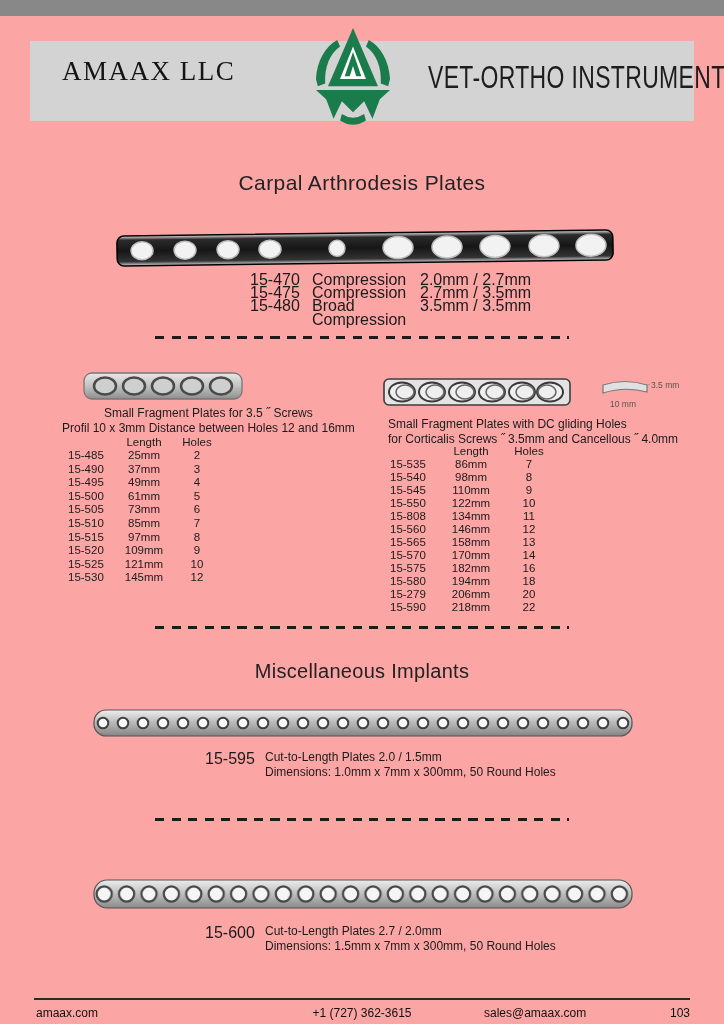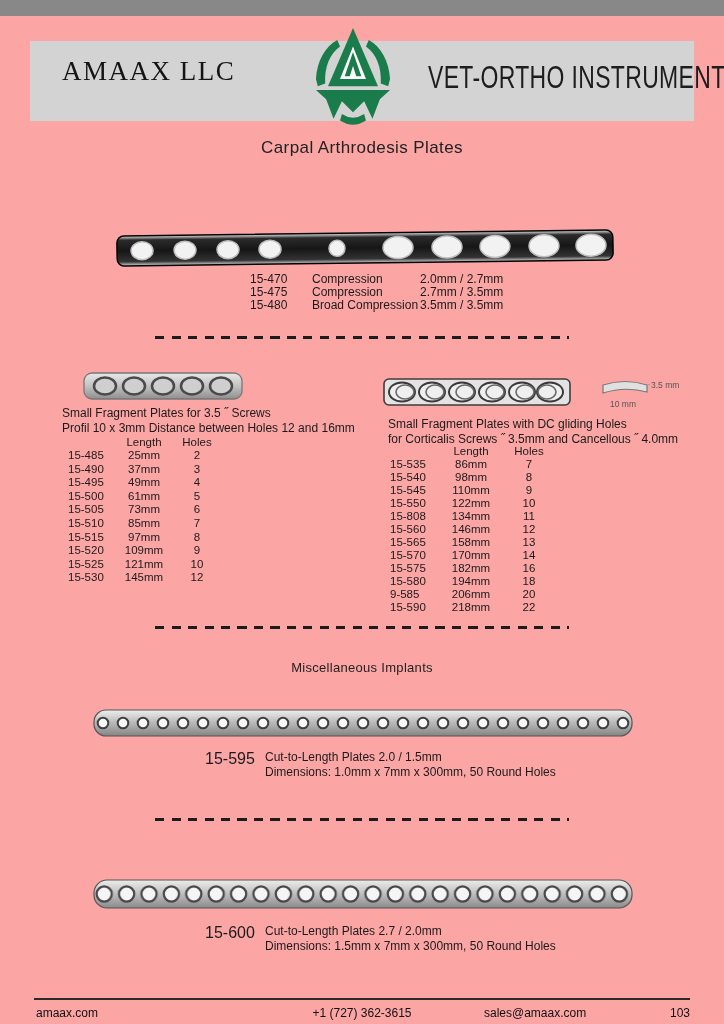--- a/index.html
+++ b/index.html
@@ -9,29 +9,29 @@
   
   .header-band{position:absolute;left:30px;top:25px;width:664px;height:80px;background:#d3d3d3;}
   .company{position:absolute;left:62px;top:40px;font-family:"Liberation Serif",serif;
            font-size:27px;letter-spacing:1.5px;color:#141414;}
   .brand{position:absolute;left:428px;top:44px;font-size:31px;font-weight:normal;color:#1d1d1d;
          transform:scaleX(.74);transform-origin:left center;white-space:nowrap;letter-spacing:.5px;}
   .logo{position:absolute;left:306px;top:12px;}
 
   
   .h-center{position:absolute;left:0;width:724px;text-align:center;color:#222;}
-  .h1{top:122px;font-size:17px;letter-spacing:.4px;}
-  .h2{top:644px;font-size:13px;letter-spacing:.3px;}
+  .h1{top:155px;font-size:21px;letter-spacing:.4px;}
+  .h2{top:644px;font-size:20px;letter-spacing:.3px;}
 
   
   .dashes{position:absolute;left:155px;width:414px;height:3px;
           background:repeating-linear-gradient(90deg,#1c1c1c 0 9px,transparent 9px 16.5px);}
 
   
-  .carpal-list{position:absolute;left:250px;top:257px;font-size:12px;line-height:13.2px;}
+  .carpal-list{position:absolute;left:250px;top:257px;font-size:16px;line-height:13.2px;}
   .carpal-row{display:grid;grid-template-columns:62px 108px 130px;}
 
   
   .sec-title{position:absolute;font-size:12px;line-height:14.5px;white-space:nowrap;}
   .tbl-head{position:absolute;display:grid;font-size:11.5px;}
   .tbl{position:absolute;display:block;font-size:11.5px;}
   .trow{display:grid;}
   .g-left .tbl-head,.g-left .trow{grid-template-columns:44px 64px 42px;}
   .g-right .tbl-head,.g-right .trow{grid-template-columns:48px 66px 50px;}
   .cc{text-align:center;}
@@ -147,21 +147,21 @@
     <rect x="1" y="2" width="158" height="26" rx="8" fill="url(#greyPlate)" stroke="#777" stroke-width="1.3"></rect>
     <g fill="#cfcfcf" stroke="#4a4a4a" stroke-width="2.5">
       <ellipse cx="22" cy="15" rx="11" ry="8.5"></ellipse>
       <ellipse cx="51" cy="15" rx="11" ry="8.5"></ellipse>
       <ellipse cx="80" cy="15" rx="11" ry="8.5"></ellipse>
       <ellipse cx="109" cy="15" rx="11" ry="8.5"></ellipse>
       <ellipse cx="138" cy="15" rx="11" ry="8.5"></ellipse>
     </g>
   </svg>
 
-  <div class="sec-title" style="left:62px;top:390px;">
+  <div class="sec-title" style="left:62px;top:390px;text-align:center;">
     <div>Small Fragment Plates for 3.5 ˝  Screws</div>
     <div>Profil 10 x 3mm Distance between Holes 12 and 16mm</div>
   </div>
 
   <div class="g-left">
     <div class="tbl-head" style="left:68px;top:420px;">
       <span></span>
       <span class="cc">Length</span>
       <span class="cc">Holes</span>
     </div>
@@ -302,21 +302,21 @@
         <span>15-575</span>
         <span class="cc">182mm</span>
         <span class="cc">16</span>
       </div>
         <div class="trow">
         <span>15-580</span>
         <span class="cc">194mm</span>
         <span class="cc">18</span>
       </div>
         <div class="trow">
-        <span>9-585</span>
+        <span>15-279</span>
         <span class="cc">206mm</span>
         <span class="cc">20</span>
       </div>
         <div class="trow">
         <span>15-590</span>
         <span class="cc">218mm</span>
         <span class="cc">22</span>
       </div>
       </div>
   </div>

